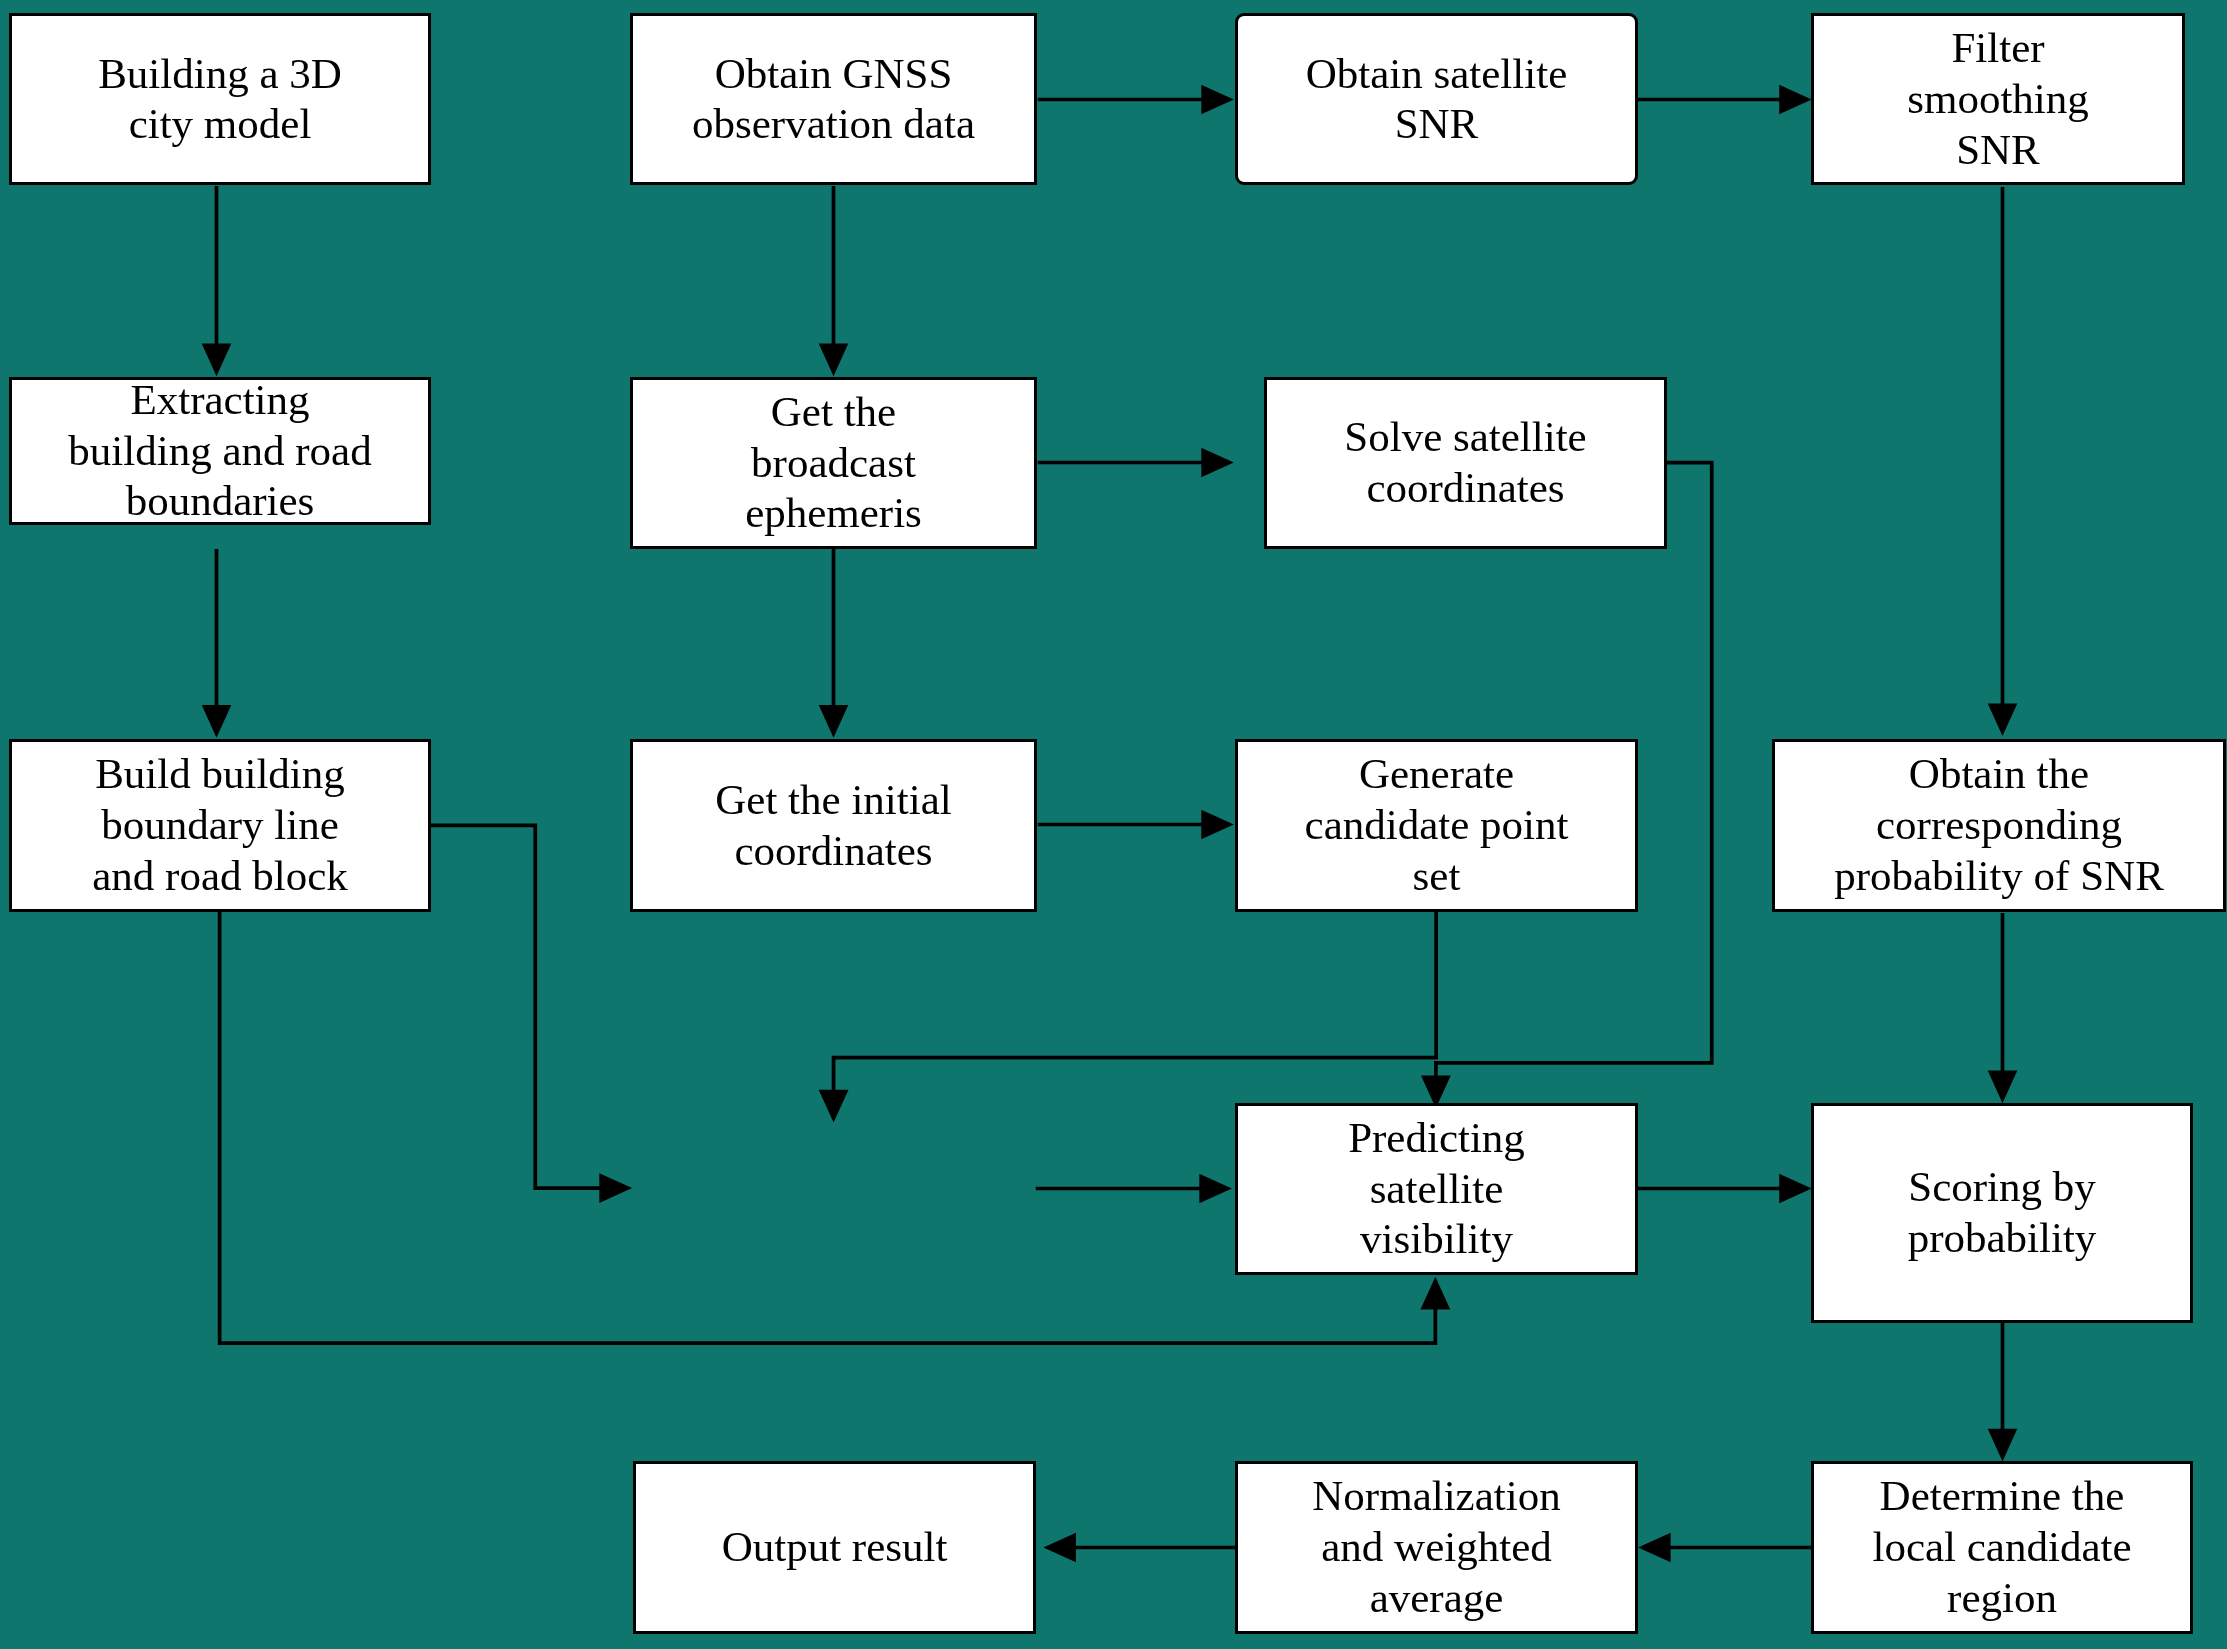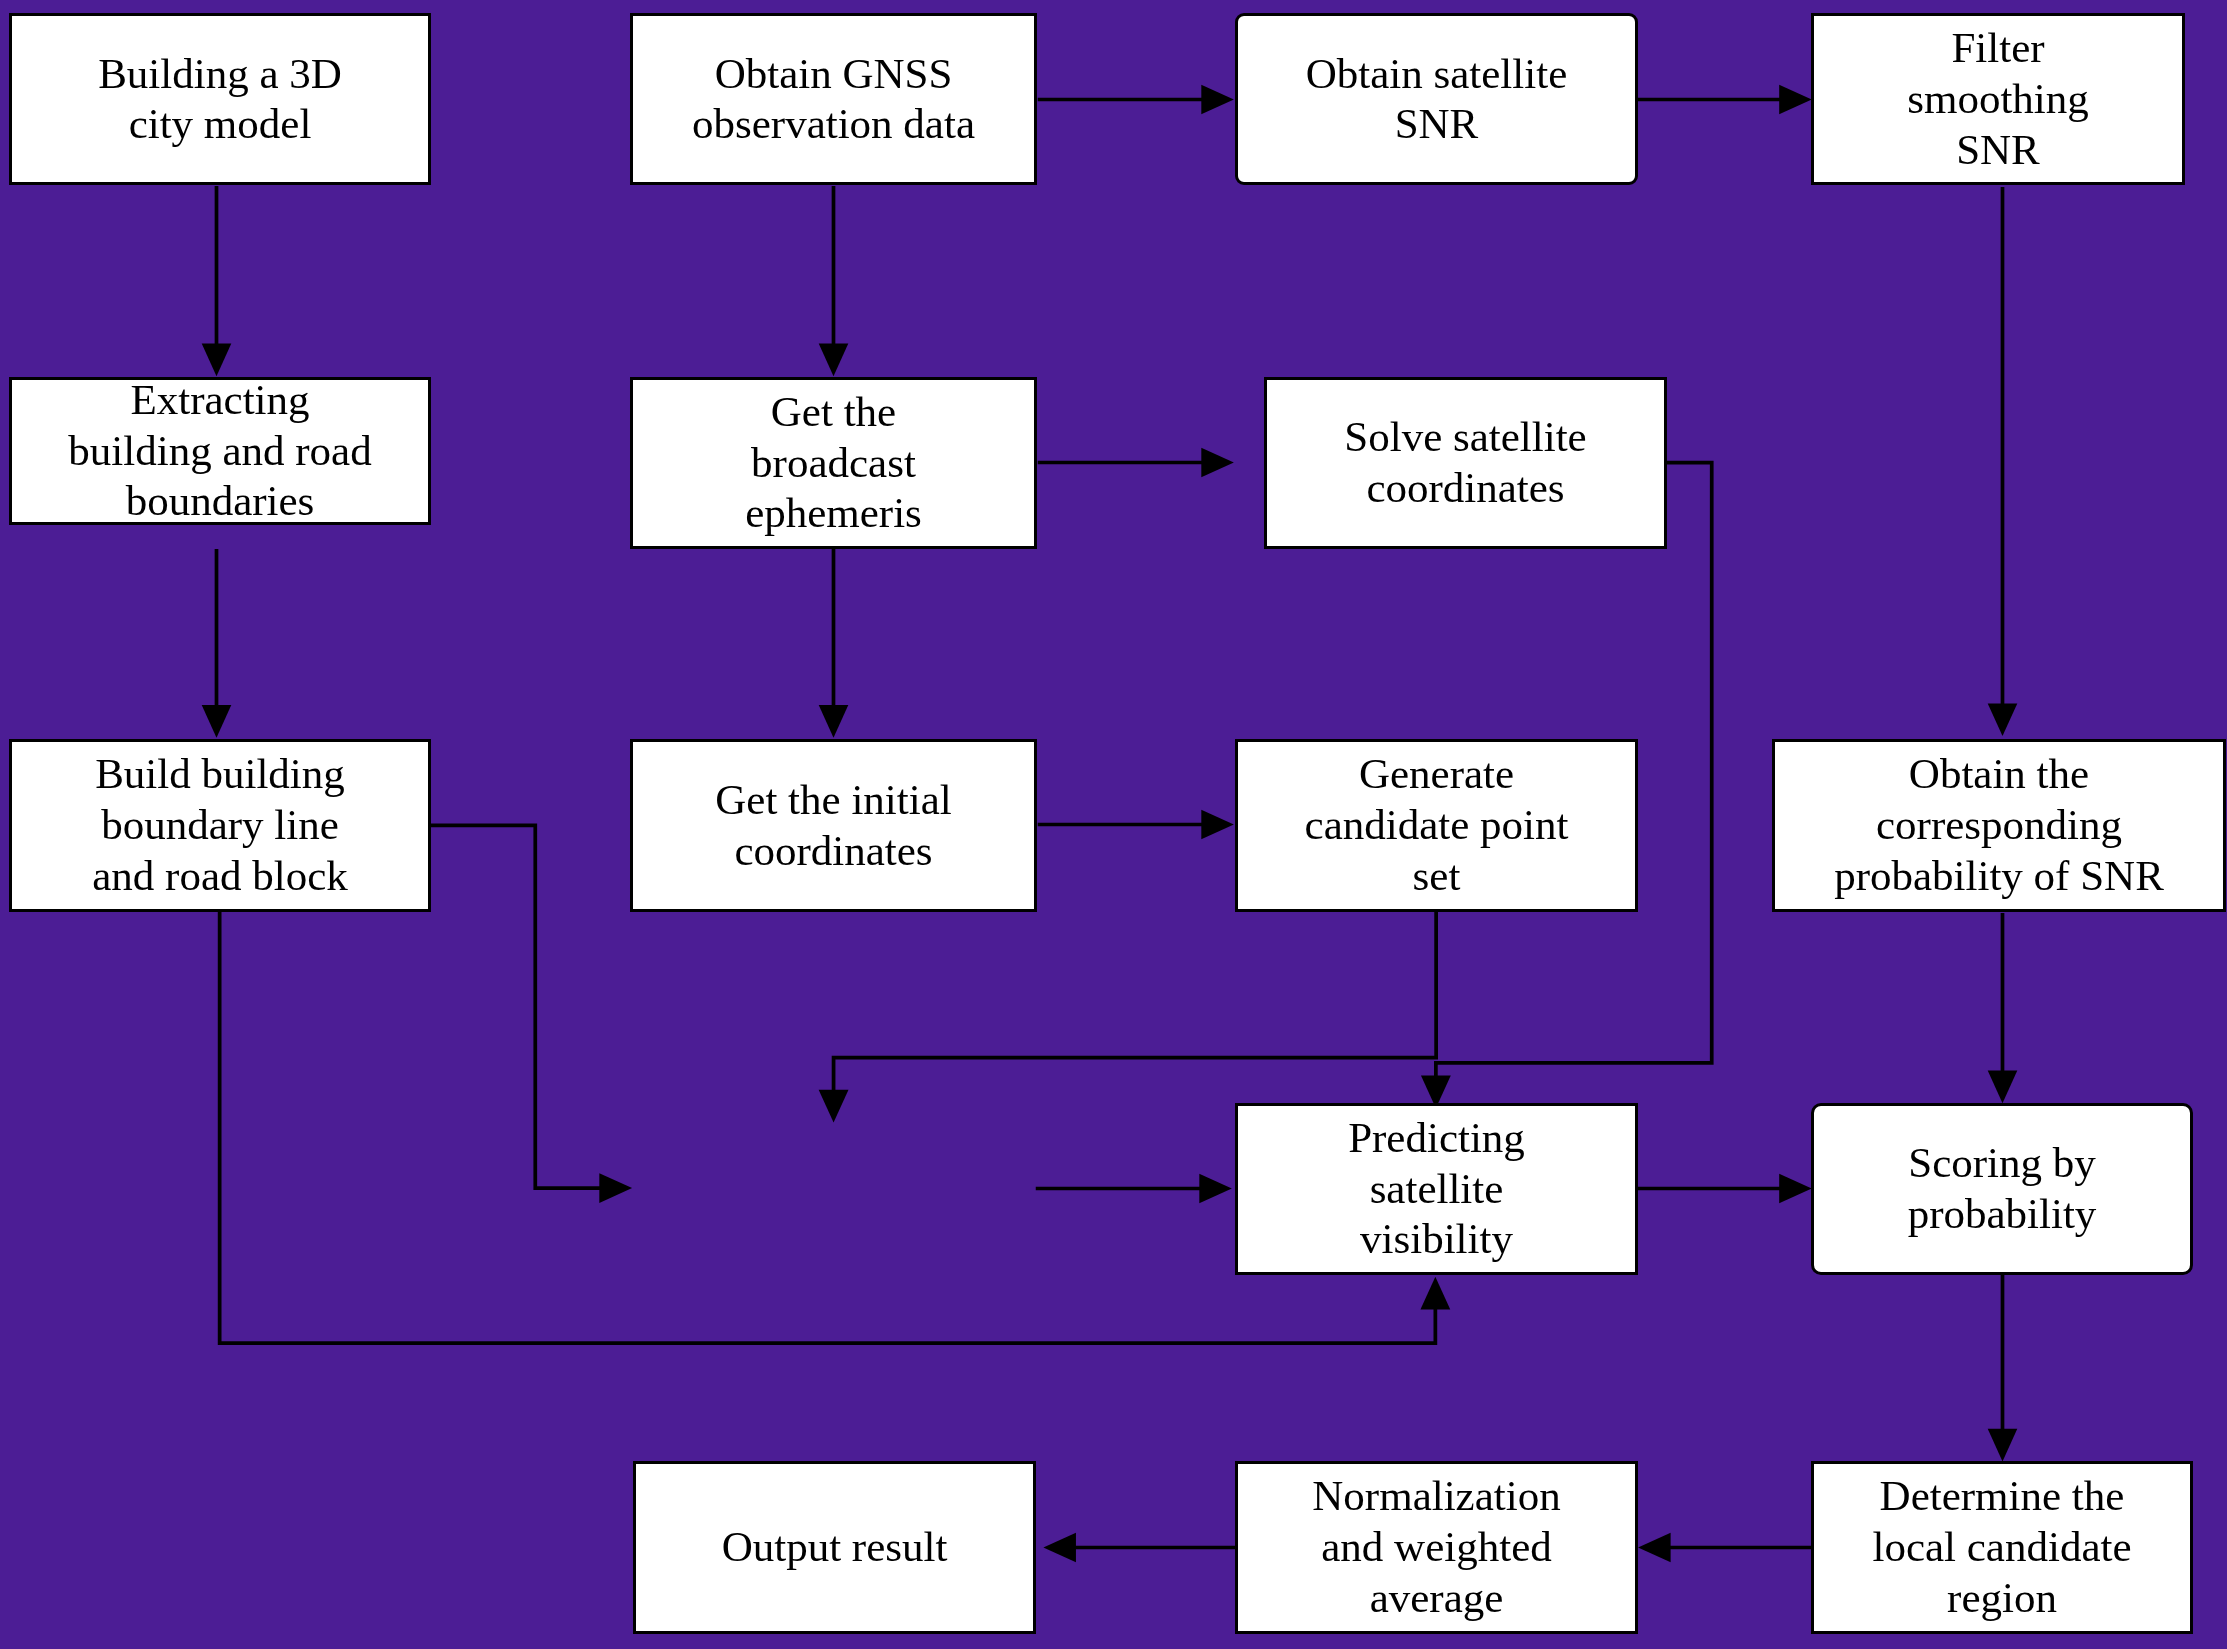--- a/index.html
+++ b/index.html
@@ -1,20 +1,20 @@
 <!DOCTYPE html>
 <html style="font-size:12px"><head>
 <meta charset="utf-8">
 <style>
   html,body{margin:0;padding:0;background:#ffffff;}
   #canvas{
     position:relative;
     width:2227px;
     height:1649px;
-    background:#4c1d95;
+    background:#0f766e;
     font-family:"Liberation Serif","DejaVu Serif",serif;
     overflow:hidden;
   }
   .node{
     position:absolute;
     box-sizing:border-box;
     border:3.7px solid #000000;
     background:#ffffff;
     display:flex;
     align-items:center;
@@ -207,21 +207,21 @@
 
   <div class="node" style="left:1772px;top:739px;width:454px;height:173px;">Obtain the
 corresponding
 probability of SNR</div>
 
 
   <div class="node" style="left:1235px;top:1103px;width:403px;height:172px;">Predicting
 satellite
 visibility</div>
 
-  <div class="node" style="left:1811px;top:1103px;width:382px;height:172px;border-radius:10px;">Scoring by
+  <div class="node" style="left:1811px;top:1103px;width:382px;height:220px;">Scoring by
 probability</div>
 
   <div class="node" style="left:633px;top:1461px;width:403px;height:173px;">Output result</div>
 
   <div class="node" style="left:1811px;top:1461px;width:382px;height:173px;">Determine the
 local candidate
 region</div>
 
   <div class="node" style="left:1235px;top:1461px;width:403px;height:173px;">Normalization
 and weighted

